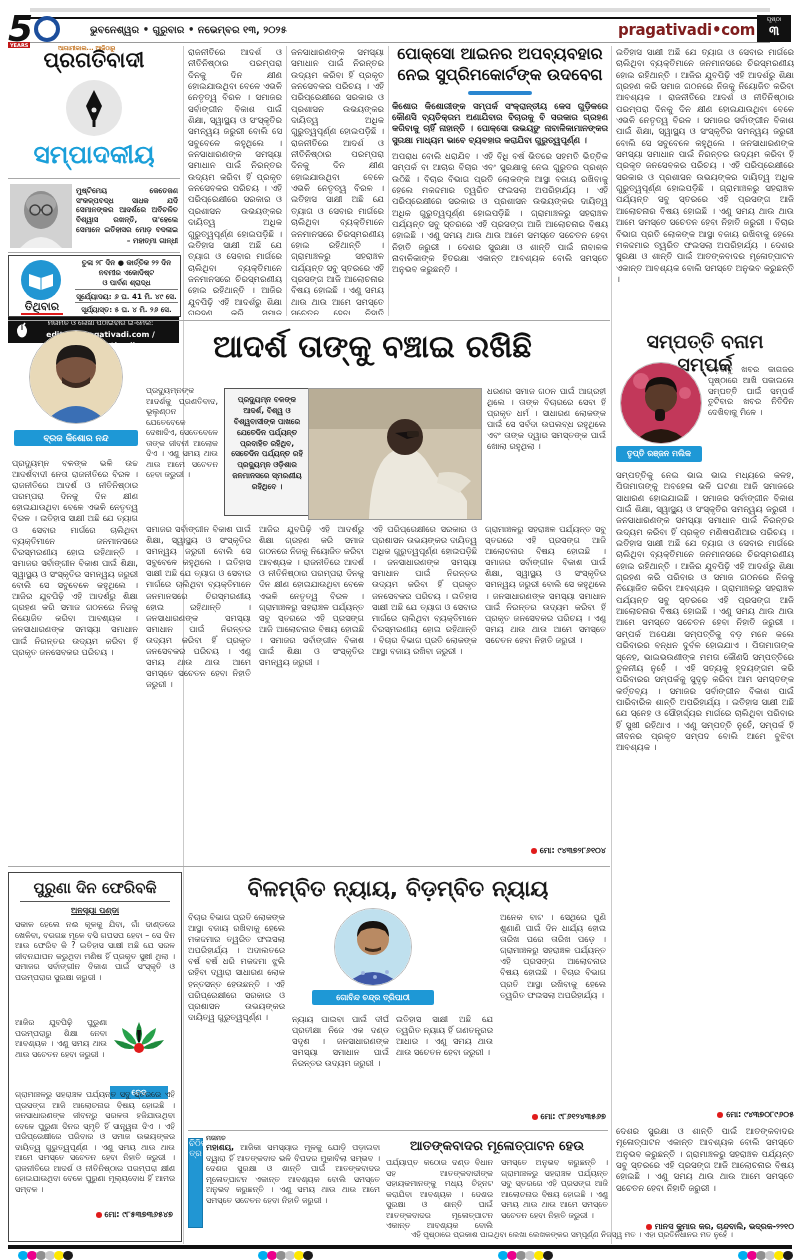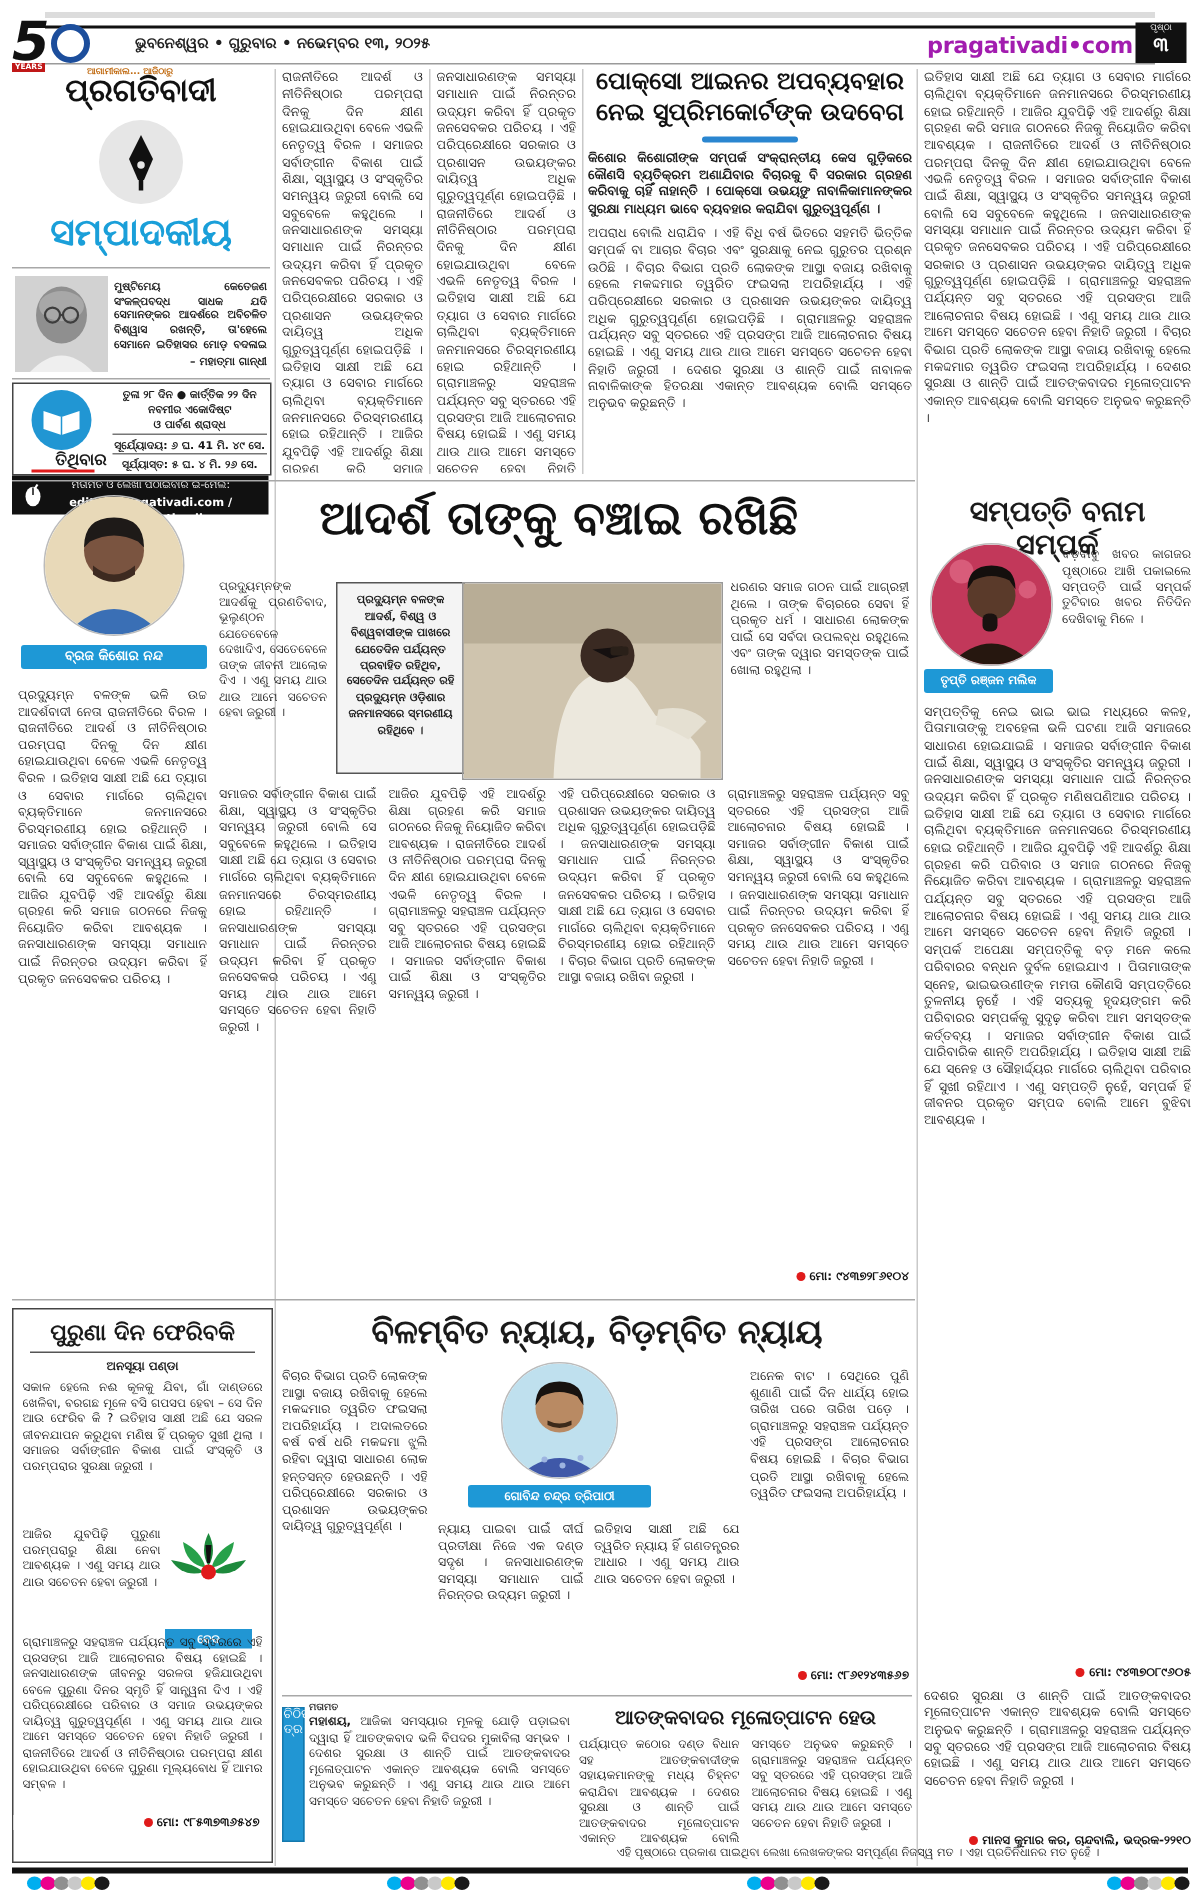--- a/index.html
+++ b/index.html
@@ -32,21 +32,21 @@
   <div class="abs" style="left:30px;top:42px;width:740px;height:1px;background:#9a9a9a;"></div>
 
   <div class="abs" style="left:8px;top:12px;width:78px;height:38px;">
     <span class="abs" style="left:0;top:-4px;font-size:36px;font-weight:bold;font-style:italic;color:#111;">5</span>
     <span class="abs circle" style="left:26px;top:4px;width:26px;height:26px;background:#fff;border:4px solid #1c4e9c;box-sizing:border-box;"></span>
     <span class="abs" style="left:0;top:30px;font-size:5px;font-weight:bold;color:#fff;background:#c01818;padding:0 2px;">YEARS</span>
   </div>
   <div class="abs" style="left:58px;top:44px;font-size:6px;font-weight:bold;color:#c06a10;">ଆଗାମୀକାଲ... ଆଜିଠାରୁ</div>
 
   <div class="abs" style="left:90px;top:24px;font-size:10px;font-weight:bold;color:#222;">ଭୁବନେଶ୍ୱର • ଗୁରୁବାର • ନଭେମ୍ବର ୧୩, ୨୦୨୫</div>
-  <div class="abs" style="left:618px;top:21px;width:134px;text-align:right;font-size:15px;font-weight:bold;color:#a21caf;letter-spacing:-0.3px;">pragativadi•com</div>
+  <div class="abs" style="left:618px;top:21px;width:134px;text-align:right;font-size:15px;font-weight:bold;color:#7f1d1d;letter-spacing:-0.3px;">pragativadi•com</div>
   <div class="abs" style="left:757px;top:15px;width:34px;height:27px;background:#111;color:#fff;text-align:center;">
     <div style="font-size:6px;line-height:8px;">ପୃଷ୍ଠା</div>
     <div style="font-size:13px;font-weight:bold;line-height:15px;">୩</div>
   </div>
 
   <div class="abs center" style="left:8px;top:48px;width:172px;font-size:21px;font-weight:800;color:#111;">ପ୍ରଗତିବାଦୀ</div>
 
   <div class="abs circle" style="left:66px;top:80px;width:56px;height:56px;background:#e6e6e6;">
     <svg width="56" height="56" viewBox="0 0 56 56">
       <path d="M28 10 L36 26 L30 40 L26 40 L20 26 Z" fill="#111"></path>
@@ -74,21 +74,21 @@
   <div class="hline" style="left:8px;top:252px;width:172px;"></div>
 
   <div class="abs boxed" style="left:8px;top:255px;width:171px;height:60px;">
     <div class="abs circle" style="left:12px;top:4px;width:40px;height:40px;background:#2196d3;">
       <svg width="40" height="40" viewBox="0 0 40 40">
         <path d="M8 14 L20 18 L20 30 L8 26 Z" fill="#fff"></path>
         <path d="M32 14 L20 18 L20 30 L32 26 Z" fill="#fff"></path>
         <line x1="20" y1="18" x2="20" y2="30" stroke="#2196d3" stroke-width="1"></line>
       </svg>
     </div>
-    <div class="abs center" style="left:14px;top:44px;width:62px;font-size:11px;font-weight:800;">ତିଥିବାର</div>
+    <div class="abs center" style="left:2px;top:44px;width:62px;font-size:11px;font-weight:800;">ତିଥିବାର</div>
     <div class="abs" style="left:12px;top:57px;width:42px;height:2px;background:#e01b1b;"></div>
     <div class="abs center" style="left:66px;top:2px;width:103px;font-size:7.2px;font-weight:bold;">ତୁଳା ୨୮ ଦିନ ● କାର୍ତ୍ତିକ ୨୨ ଦିନ</div>
     <div class="abs center" style="left:66px;top:12px;width:103px;font-size:7.2px;font-weight:bold;">ନବମୀର ଏକୋଦିଷ୍ଟ</div>
     <div class="abs center" style="left:66px;top:22px;width:103px;font-size:7.2px;font-weight:bold;">ଓ ପାର୍ବଣ ଶ୍ରାଦ୍ଧ</div>
     <div class="abs center" style="left:66px;top:33px;width:103px;font-size:7.2px;font-weight:bold;border-top:1px solid #777;padding-top:2px;">ସୂର୍ଯ୍ୟୋଦୟ: ୬ ଘ. 41 ମି. ୪୯ ସେ.</div>
     <div class="abs center" style="left:66px;top:46px;width:103px;font-size:7.2px;font-weight:bold;border-top:1px solid #777;padding-top:2px;">ସୂର୍ଯ୍ୟାସ୍ତ: ୫ ଘ. ୪ ମି. ୨୬ ସେ.</div>
   </div>
 
   <div class="abs" style="left:8px;top:317px;width:171px;height:26px;background:#111;color:#fff;text-align:center;">
     <span class="abs" style="left:8px;top:5px;">
@@ -179,21 +179,21 @@
   </div>
   <div class="abs just" style="left:616px;top:1126px;width:178px;height:92px;font-size:8.6px;">ଦେଶର ସୁରକ୍ଷା ଓ ଶାନ୍ତି ପାଇଁ ଆତଙ୍କବାଦର ମୂଳୋତ୍ପାଟନ ଏକାନ୍ତ ଆବଶ୍ୟକ ବୋଲି ସମସ୍ତେ ଅନୁଭବ କରୁଛନ୍ତି । ଗ୍ରାମାଞ୍ଚଳରୁ ସହରାଞ୍ଚଳ ପର୍ଯ୍ୟନ୍ତ ସବୁ ସ୍ତରରେ ଏହି ପ୍ରସଙ୍ଗ ଆଜି ଆଲୋଚନାର ବିଷୟ ହୋଇଛି । ଏଣୁ ସମୟ ଥାଉ ଥାଉ ଆମେ ସମସ୍ତେ ସଚେତନ ହେବା ନିହାତି ଜରୁରୀ ।</div>
   <div class="abs sig" style="left:616px;top:1222px;width:178px;">
     <span class="dot"></span><span>ମାନସ କୁମାର କର, ଚାନ୍ଦବାଲି, ଭଦ୍ରକ-୨୨୧୦</span>
   </div>
 
   <div class="hline" style="left:8px;top:866px;width:602px;"></div>
   <div class="abs boxed" style="left:8px;top:872px;width:172px;height:368px;">
     <div class="center" style="font-size:15px;font-weight:800;margin-top:6px;">ପୁରୁଣା ଦିନ ଫେରିବକି</div>
     <div style="width:150px;height:1px;background:#555;margin:4px auto;"></div>
-    <div class="center" style="font-size:8px;font-weight:bold;margin-bottom:4px;">ଅନସୂୟା ପଣ୍ଡା</div>
+    <div class="center" style="font-size:8px;font-weight:bold;text-decoration:underline;margin-bottom:4px;">ଅନସୂୟା ପଣ୍ଡା</div>
     <div class="just" style="margin:0 6px;height:96px;font-size:8px;">ସକାଳ ହେଲେ ନଈ କୂଳକୁ ଯିବା, ଗାଁ ଦାଣ୍ଡରେ ଖେଳିବା, ବରଗଛ ମୂଳେ ବସି ଗପସପ ହେବା – ସେ ଦିନ ଆଉ ଫେରିବ କି ? ଇତିହାସ ସାକ୍ଷୀ ଅଛି ଯେ ସରଳ ଜୀବନଯାପନ କରୁଥିବା ମଣିଷ ହିଁ ପ୍ରକୃତ ସୁଖୀ ଥିଲା । ସମାଜର ସର୍ବାଙ୍ଗୀନ ବିକାଶ ପାଇଁ ସଂସ୍କୃତି ଓ ପରମ୍ପରାର ସୁରକ୍ଷା ଜରୁରୀ ।</div>
     <div style="display:flex;margin:2px 6px;height:70px;">
       <div class="just" style="width:92px;font-size:8px;">ଆଜିର ଯୁବପିଢ଼ି ପୁରୁଣା ପରମ୍ପରାରୁ ଶିକ୍ଷା ନେବା ଆବଶ୍ୟକ । ଏଣୁ ସମୟ ଥାଉ ଥାଉ ସଚେତନ ହେବା ଜରୁରୀ ।</div>
       <div style="width:64px;text-align:center;">
         <svg width="58" height="48" viewBox="0 0 58 48">
           <path d="M29 4 Q35 16 29 26 Q23 16 29 4Z" fill="#1d8a3c"></path>
           <path d="M12 10 Q24 16 27 27 Q14 25 12 10Z" fill="#27a14a"></path>
           <path d="M46 10 Q34 16 31 27 Q44 25 46 10Z" fill="#27a14a"></path>
           <path d="M4 22 Q18 24 26 30 Q12 34 4 22Z" fill="#1d8a3c"></path>
           <path d="M54 22 Q40 24 32 30 Q46 34 54 22Z" fill="#1d8a3c"></path>

